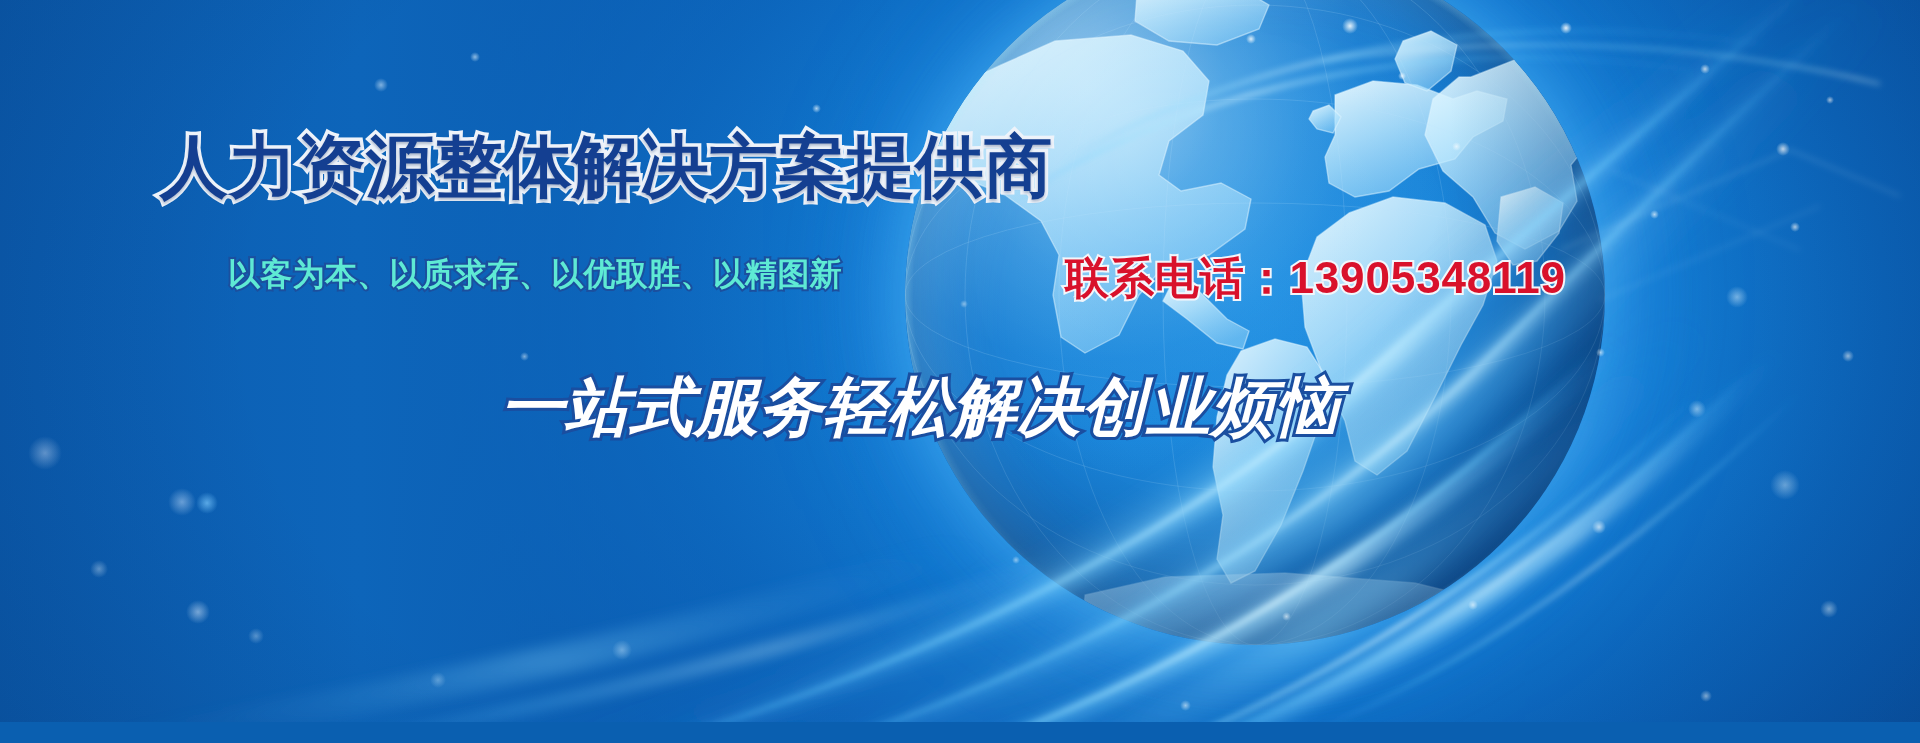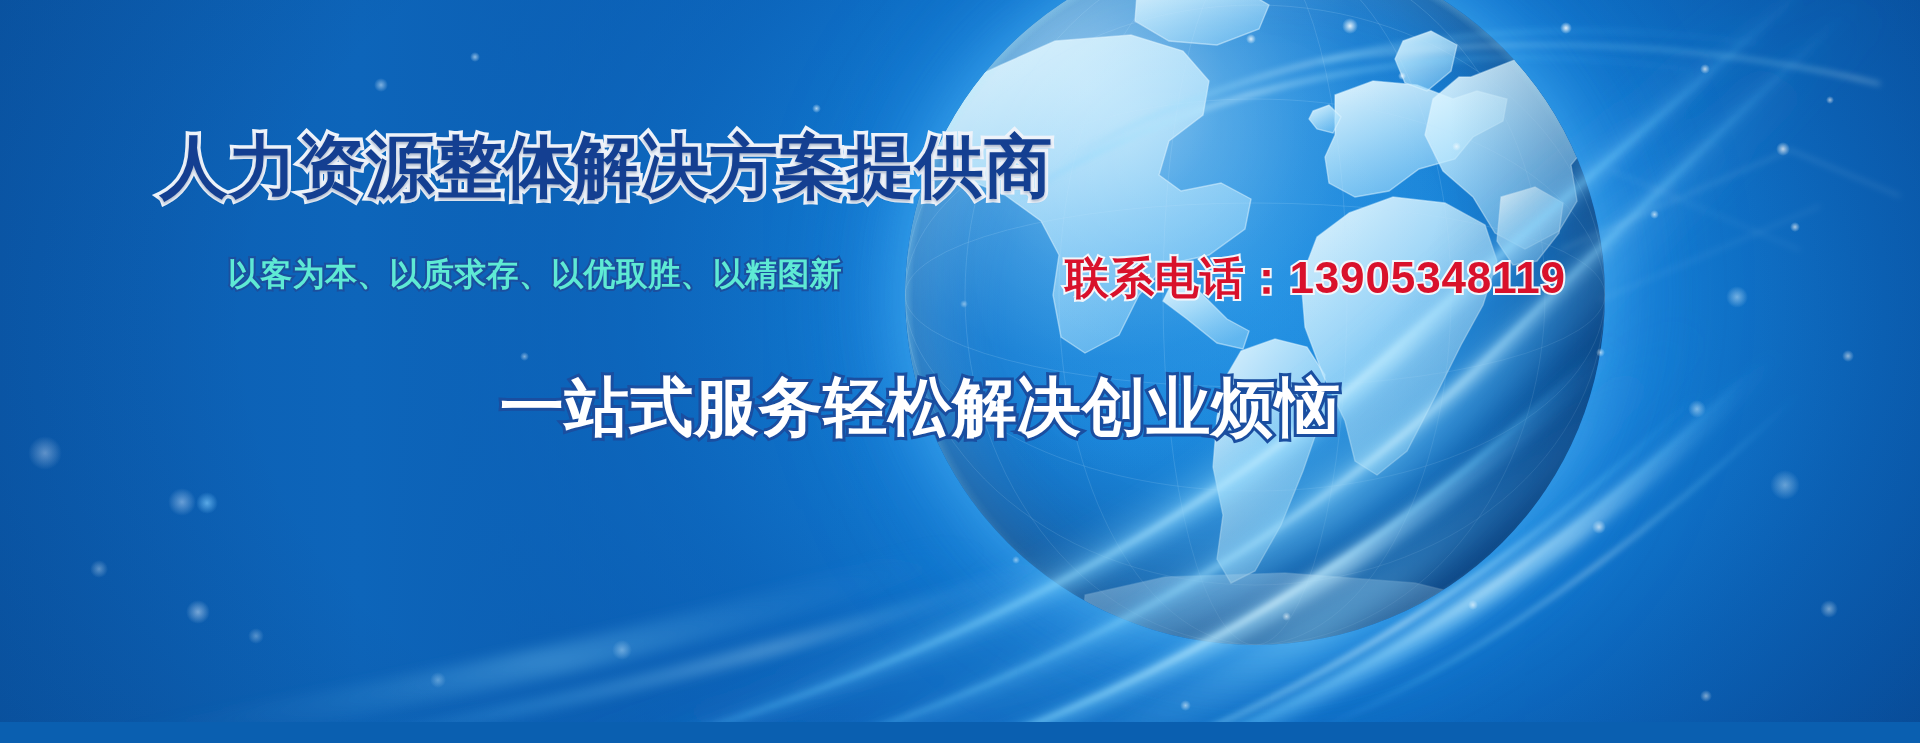--- a/index.html
+++ b/index.html
@@ -116,20 +116,21 @@
     -webkit-text-stroke:4px #f2f6fb;
     paint-order:stroke fill;
     letter-spacing:0.02em;
   }
   #tagline{
     left:500px; top:375px;
     font-size:64px; line-height:1;
     color:#ffffff;
     -webkit-text-stroke:6px #1a4ea0;
     paint-order:stroke fill;
+    font-style:italic;
   }
 </style>
 </head>
 <body>
 
 <div id="banner">
 
   <div class="bg-base"></div>
   <div class="bg-left-tint"></div>
 

